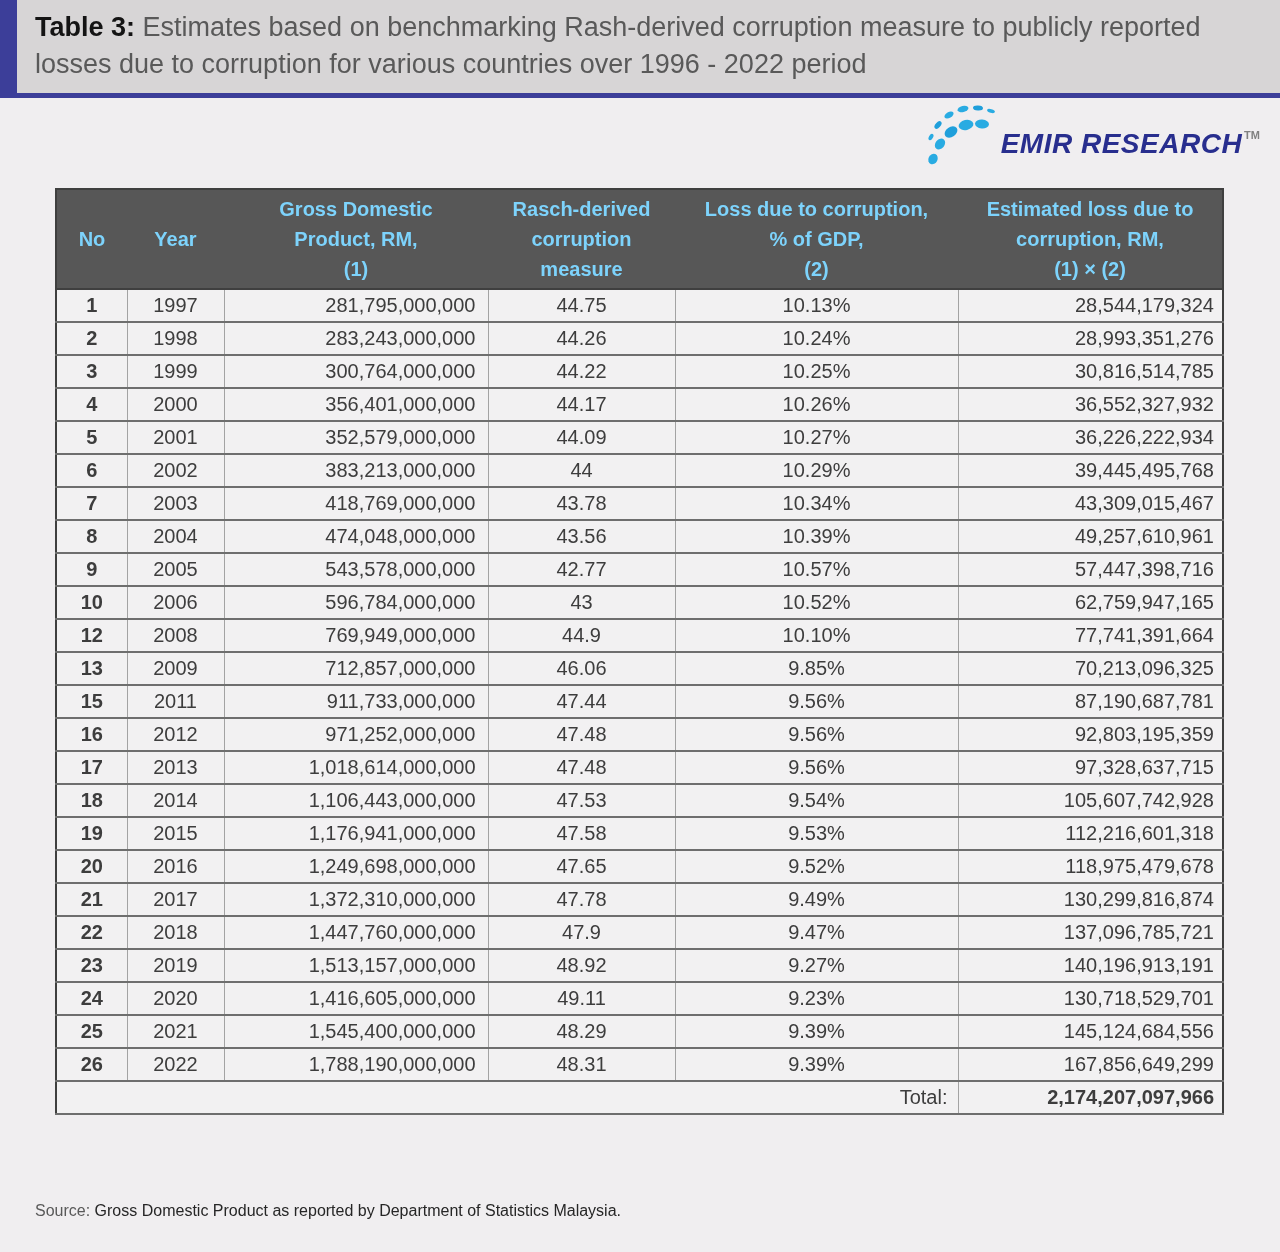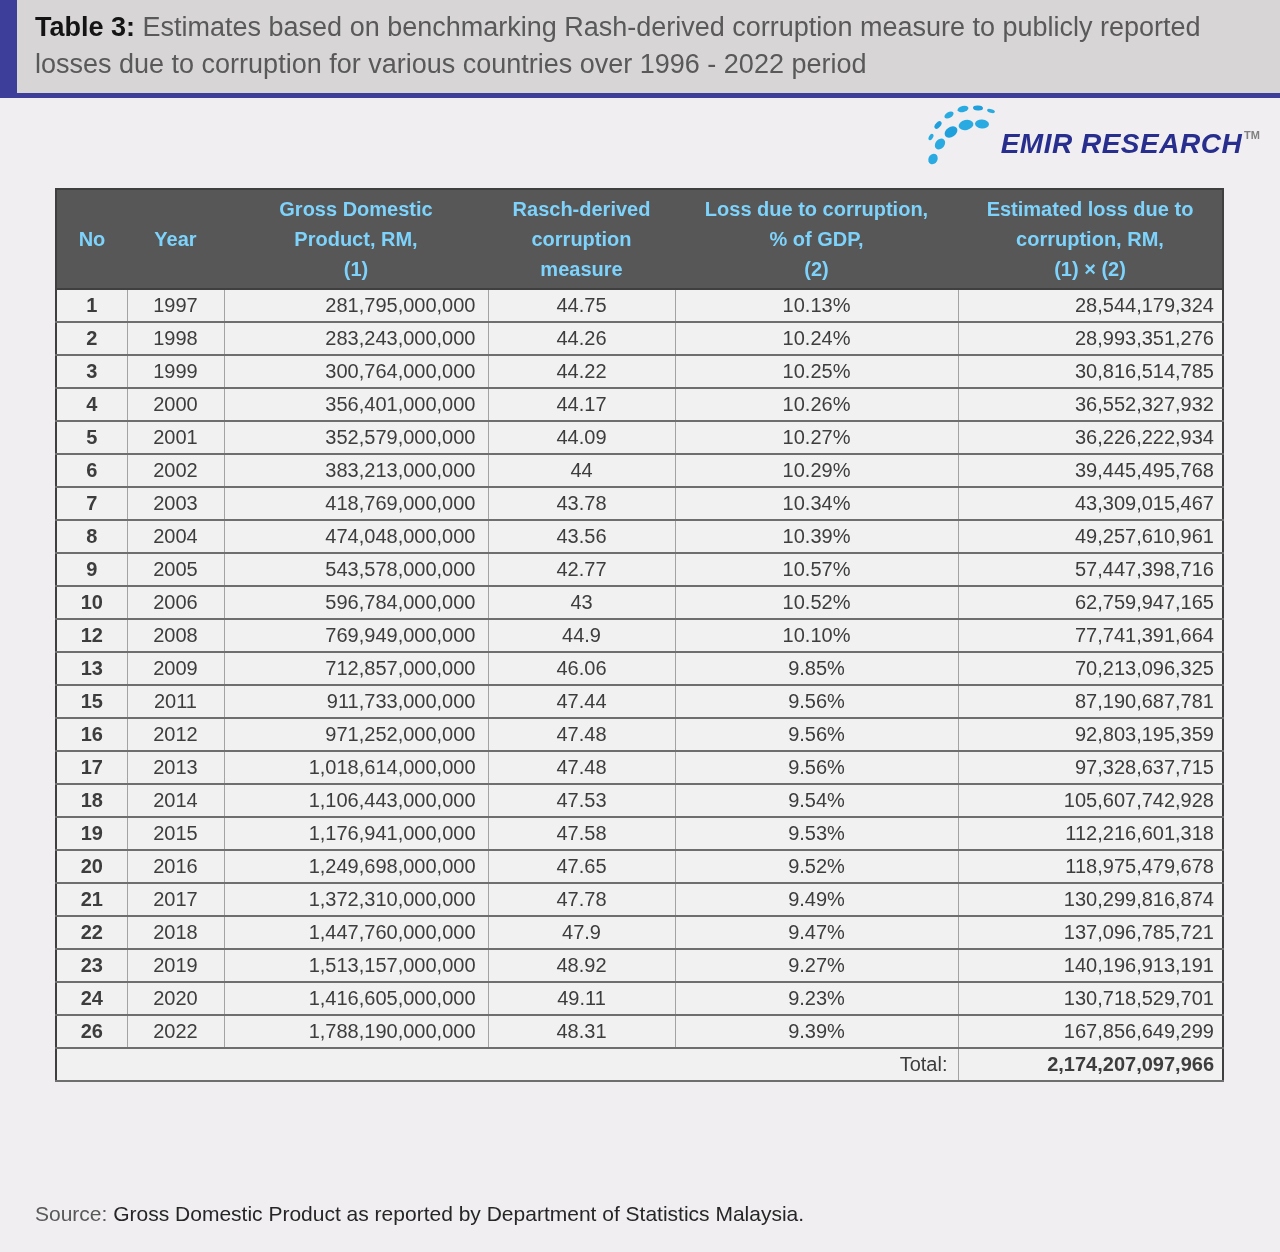--- a/index.html
+++ b/index.html
@@ -120,21 +120,21 @@
     text-align: right;
     font-weight: bold;
     padding-right: 8px !important;
   }
 
   
   .source-note {
     position: absolute;
     top: 1202px;
     left: 35px;
-    font-size: 21px;
+    font-size: 16px;
     color: #262626;
   }
   .source-label {
     color: #595959;
   }
 </style>
 </head>
 <body>
 
 <div class="title-bar">
@@ -358,20 +358,28 @@
   </tr>
       <tr>
     <td class="col-no">24</td>
     <td class="col-year">2020</td>
     <td class="col-gdp">1,416,605,000,000</td>
     <td class="col-rasch">49.11</td>
     <td class="col-loss">9.23%</td>
     <td class="col-est">130,718,529,701</td>
   </tr>
       <tr>
+    <td class="col-no">25</td>
+    <td class="col-year">2021</td>
+    <td class="col-gdp">1,545,400,000,000</td>
+    <td class="col-rasch">48.29</td>
+    <td class="col-loss">9.39%</td>
+    <td class="col-est">145,124,684,556</td>
+  </tr>
+      <tr>
     <td class="col-no">26</td>
     <td class="col-year">2022</td>
     <td class="col-gdp">1,788,190,000,000</td>
     <td class="col-rasch">48.31</td>
     <td class="col-loss">9.39%</td>
     <td class="col-est">167,856,649,299</td>
   </tr>
     </tbody>
   <tfoot>
     <tr>

